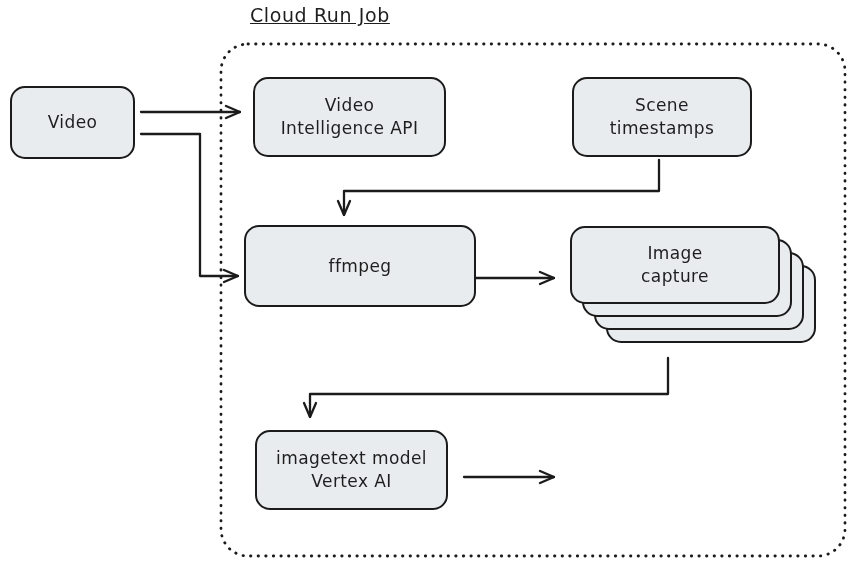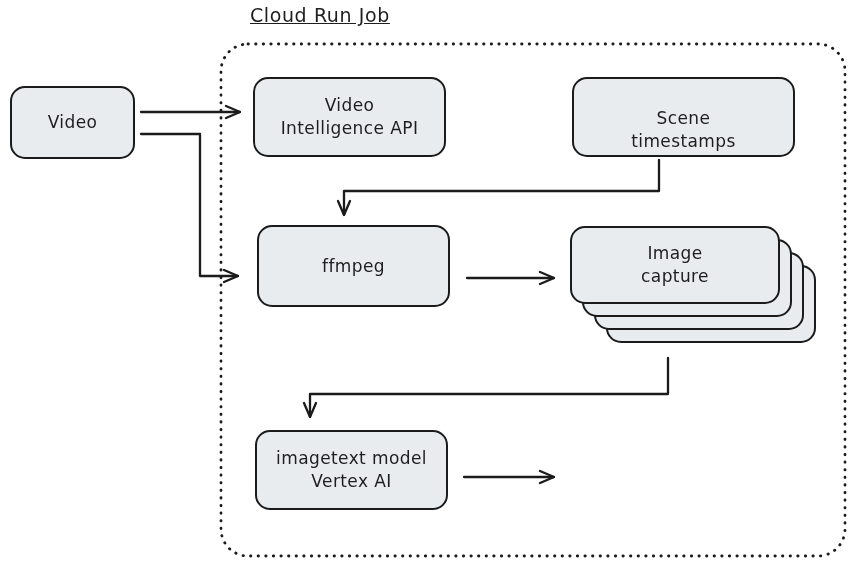--- a/index.html
+++ b/index.html
@@ -76,26 +76,26 @@
 
   <div class="node" style="left:10px; top:86px; width:125px; height:73px;">
     <span class="label">Video</span>
   </div>
 
   <div class="node" style="left:253px; top:77px; width:193px; height:80px;">
     <span class="label">Video
 Intelligence API</span>
   </div>
 
-  <div class="node" style="left:572px; top:77px; width:223px; height:80px;align-items:flex-end;">
+  <div class="node" style="left:572px; top:77px; width:180px; height:80px;">
     <span class="label">Scene
 timestamps</span>
   </div>
 
-  <div class="node" style="left:257px; top:225px; width:193px; height:82px;">
+  <div class="node" style="left:244px; top:225px; width:232px; height:82px;">
     <span class="label">ffmpeg</span>
   </div>
 
   <div class="node stack-layer" style="left:606px; top:265px; width:210px; height:78px;"></div>
   <div class="node stack-layer" style="left:594px; top:252px; width:210px; height:78px;"></div>
   <div class="node stack-layer" style="left:582px; top:239px; width:210px; height:78px;"></div>
   <div class="node stack-front" style="left:570px; top:226px; width:210px; height:78px;">
     <span class="label">Image
 capture</span>
   </div>

